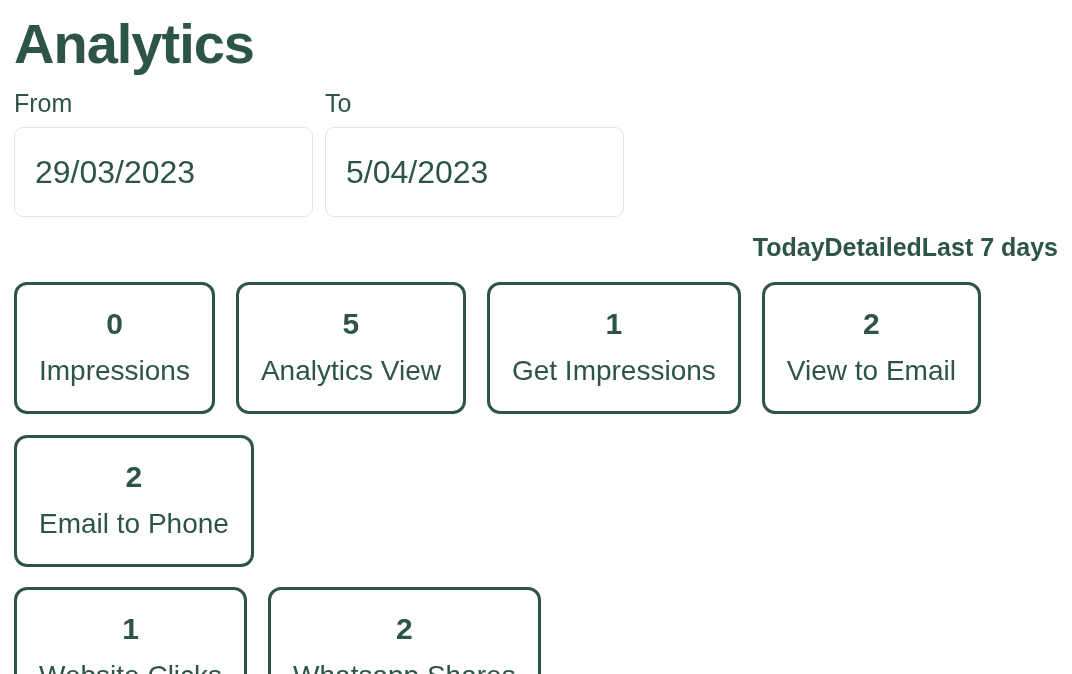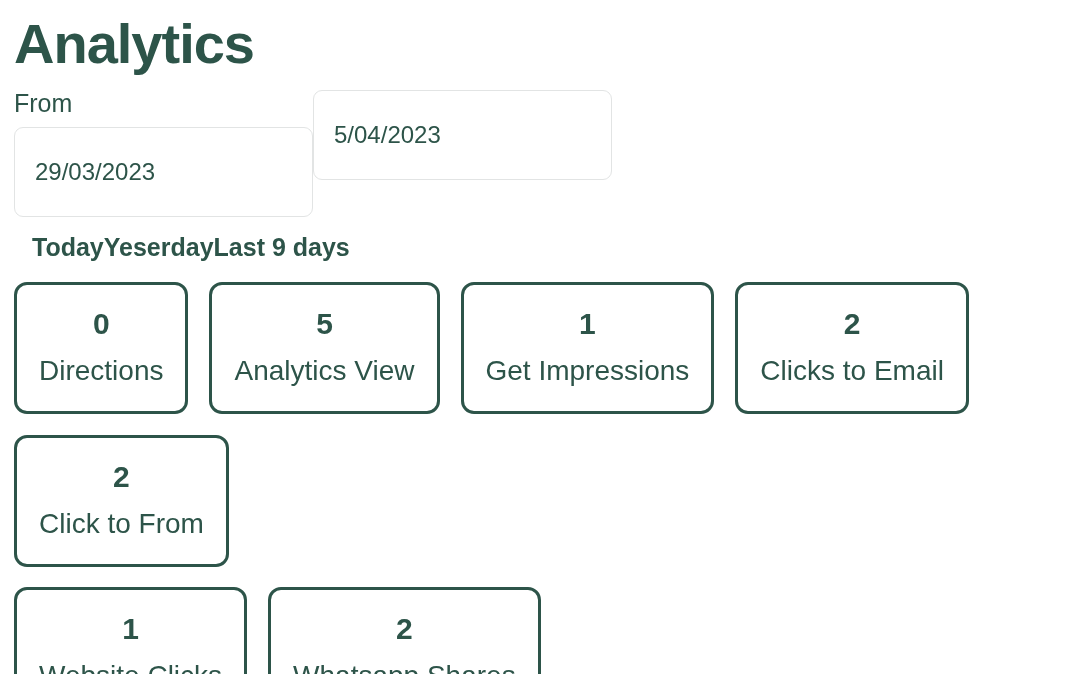--- a/index.html
+++ b/index.html
@@ -34,20 +34,21 @@
     font-size:56px;
     line-height:1.15;
     font-weight:bold;
     letter-spacing:-1px;
     color:var(--green);
   }
 
   
   .date-row{
     display:flex;
+    gap:12px;
     margin-top:14px;
   }
   .date-field{
     width:299px;
   }
   .date-label{
     display:block;
     font-size:25px;
     line-height:1.1;
     color:var(--green);
@@ -55,32 +56,33 @@
   }
   .date-input{
     display:block;
     width:299px;
     height:90px;
     border:1px solid var(--input-border);
     border-radius:9px;
     background:#fff;
     color:var(--green);
     font-family:"Liberation Sans", sans-serif;
-    font-size:24px;
+    font-size:32px;
     line-height:90px;
     padding:0 20px;
     outline:none;
   }
 
   
   .quick-ranges{
     display:flex;
     align-items:center;
     margin-top:14px;
     padding-left:18px;
+    justify-content:flex-end;
   }
   .quick-range{
     font-size:25px;
     font-weight:bold;
     color:var(--green);
     cursor:pointer;
     white-space:nowrap;
     padding:2px 0;
   }
   .quick-range + .quick-range{ margin-left:0; }
@@ -135,56 +137,57 @@
   <h1 class="page-title">Analytics</h1>
 
   <div class="date-row">
 
     <div class="date-field">
       <span class="date-label">From</span>
       <input class="date-input" type="text" value="29/03/2023" style="">
     </div>
 
     <div class="date-field">
+      <span class="date-label">To</span>
       <input class="date-input" type="text" value="5/04/2023" style="">
     </div>
 
   </div>
 
   <div class="quick-ranges">
     <span class="quick-range">Today</span>
-    <span class="quick-range qr-gap-1">Yeserday</span>
-    <span class="quick-range qr-gap-2">Last 9 days</span>
+    <span class="quick-range qr-gap-1">Detailed</span>
+    <span class="quick-range qr-gap-2">Last 7 days</span>
   </div>
 
   <div class="cards row-one">
 
     <div class="stat-card">
       <div class="stat-value">0</div>
-      <div class="stat-label">Directions</div>
+      <div class="stat-label">Impressions</div>
     </div>
 
     <div class="stat-card">
       <div class="stat-value">5</div>
       <div class="stat-label">Analytics View</div>
     </div>
 
     <div class="stat-card">
       <div class="stat-value">1</div>
       <div class="stat-label">Get Impressions</div>
     </div>
 
     <div class="stat-card">
       <div class="stat-value">2</div>
-      <div class="stat-label">Clicks to Email</div>
+      <div class="stat-label">View to Email</div>
     </div>
 
     <div class="stat-card">
       <div class="stat-value">2</div>
-      <div class="stat-label">Click to From</div>
+      <div class="stat-label">Email to Phone</div>
     </div>
 
   </div>
 
   <div class="cards row-two">
 
     <div class="stat-card">
       <div class="stat-value">1</div>
       <div class="stat-label">Website Clicks</div>
     </div>

